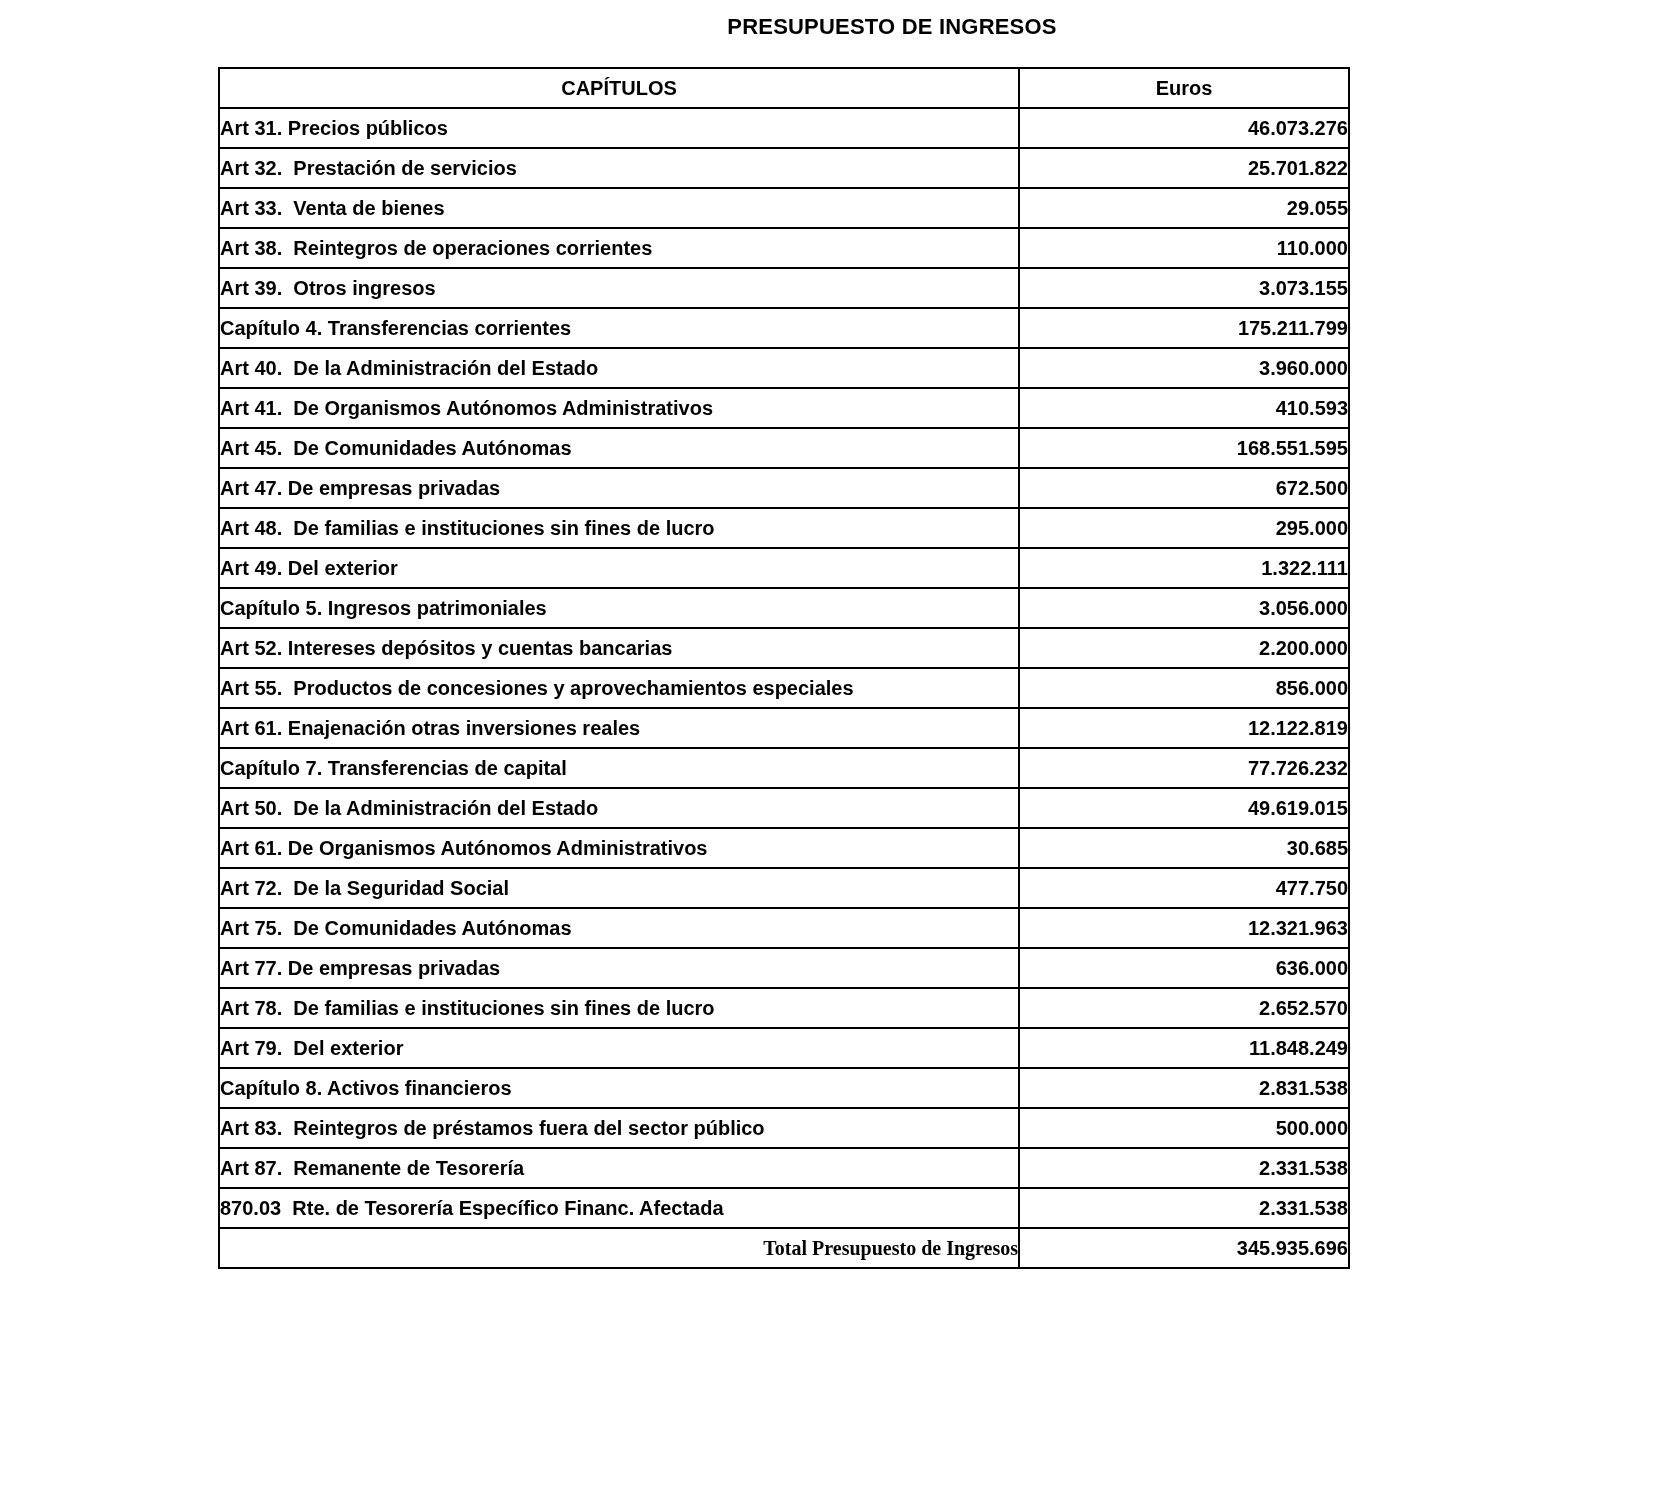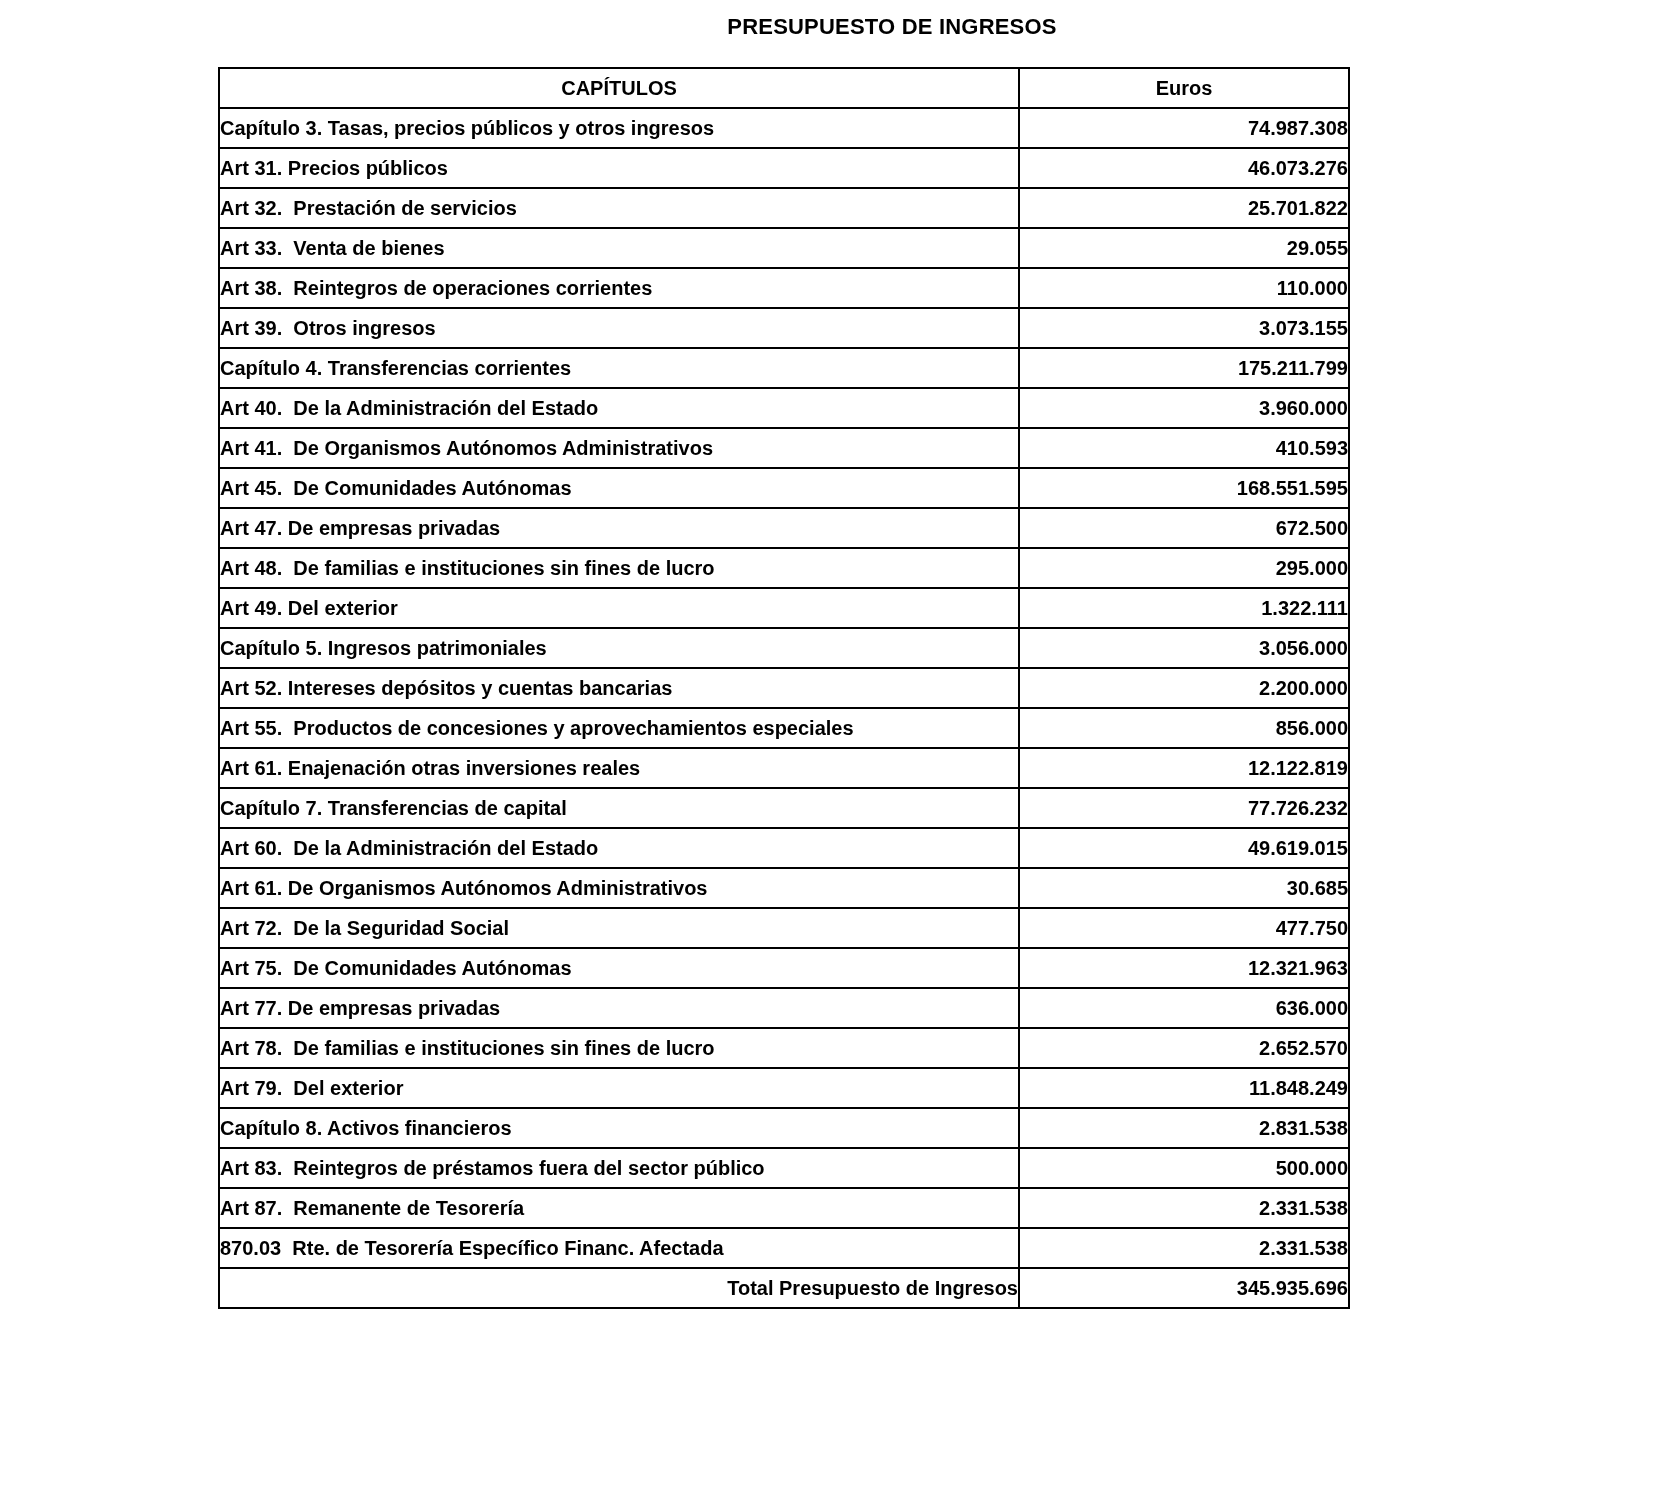--- a/index.html
+++ b/index.html
@@ -71,20 +71,21 @@
     font-weight: bold;
   }
   tr.article td {
     font-weight: bold;
     margin-top: 7px;
   }
   td.total-label-cell {
     text-align: right;
     font-weight: bold;
     padding-right: 14px;
+    font-family: Liberation Serif, serif;
   }
   td.total-value-cell {
     text-align: right;
     font-weight: bold;
     padding-right: 88px;
     margin-top: 12px;
   }
 </style>
 </head>
 <body>
@@ -100,24 +101,20 @@
         <col class="col-value">
       </colgroup>
       <thead>
         <tr>
           <th class="header-capitulos">CAPÍTULOS</th>
           <th class="header-euros">Euros</th>
         </tr>
       </thead>
       <tbody>
 
-      <tr class="chapter">
-            <td class="label-cell">Capítulo 3. Tasas, precios públicos y otros ingresos</td>
-            <td class="value-cell">74.987.308</td>
-          </tr>
           <tr class="article">
             <td class="label-cell">Art 31. Precios públicos</td>
             <td class="value-cell">46.073.276</td>
           </tr>
           <tr class="article">
             <td class="label-cell">Art 32.  Prestación de servicios</td>
             <td class="value-cell">25.701.822</td>
           </tr>
           <tr class="article">
             <td class="label-cell">Art 33.  Venta de bienes</td>
@@ -173,21 +170,21 @@
           </tr>
           <tr class="article">
             <td class="label-cell">Art 61. Enajenación otras inversiones reales</td>
             <td class="value-cell">12.122.819</td>
           </tr>
           <tr class="chapter">
             <td class="label-cell">Capítulo 7. Transferencias de capital</td>
             <td class="value-cell">77.726.232</td>
           </tr>
           <tr class="article">
-            <td class="label-cell">Art 60.  De la Administración del Estado</td>
+            <td class="label-cell">Art 50.  De la Administración del Estado</td>
             <td class="value-cell">49.619.015</td>
           </tr>
           <tr class="article">
             <td class="label-cell">Art 61. De Organismos Autónomos Administrativos</td>
             <td class="value-cell">30.685</td>
           </tr>
           <tr class="article">
             <td class="label-cell">Art 72.  De la Seguridad Social</td>
             <td class="value-cell">477.750</td>
           </tr>

